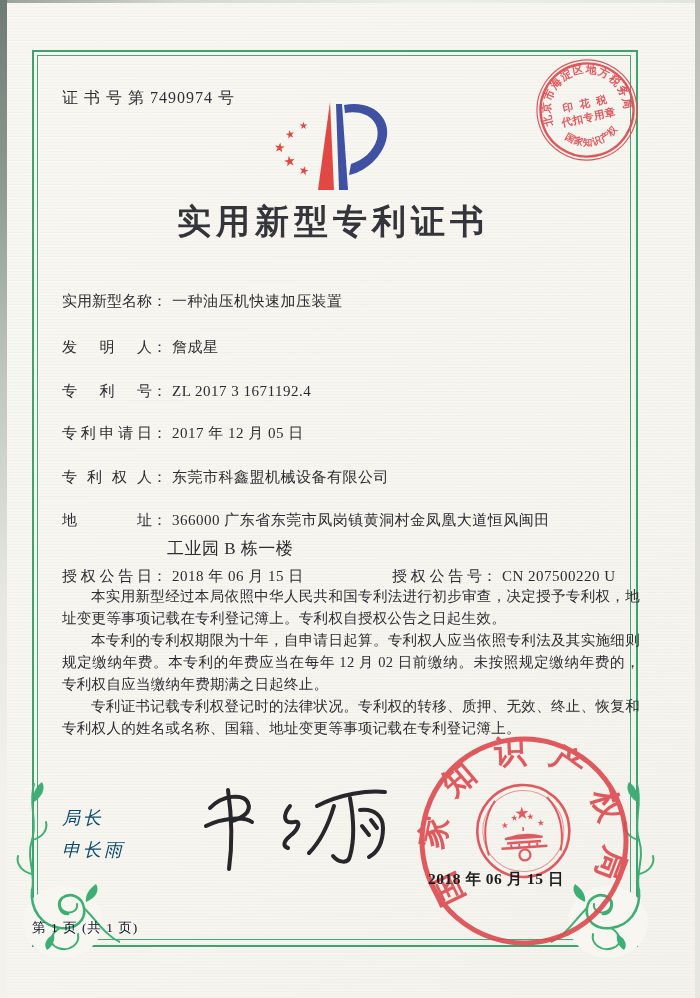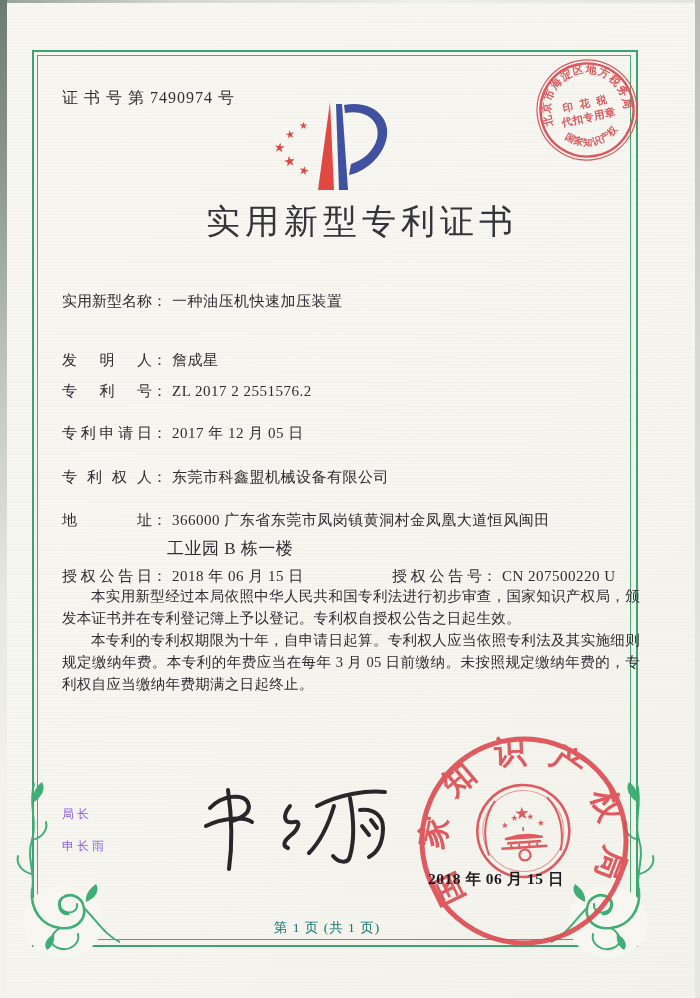--- a/index.html
+++ b/index.html
@@ -25,38 +25,38 @@
   
   .frame-outer{position:absolute;left:32px;top:50px;width:602px;height:893px;
     border:2px solid #3ea46f;z-index:2;}
   .frame-inner{position:absolute;left:37px;top:55px;width:592px;height:883px;
     border:1px solid #46a873;z-index:2;}
   .ornament{position:absolute;z-index:3;}
   
   .cert-no{position:absolute;left:62px;top:88px;font-size:16px;letter-spacing:1px;color:#2f2f35;z-index:5;}
   .logo{position:absolute;left:266px;top:96px;z-index:5;}
   .title{position:absolute;left:32px;top:199px;width:602px;text-align:center;
-    font-size:34px;font-weight:400;letter-spacing:5px;color:#34343b;z-index:5;margin-left:29px;}
+    font-size:34px;font-weight:700;letter-spacing:5px;color:#34343b;z-index:5;}
   .fields{position:absolute;left:62px;top:0;width:580px;z-index:5;color:#2c2c32;}
   .frow{position:absolute;left:0;font-size:15px;line-height:20px;white-space:nowrap;}
   .flabel{display:inline-block;width:90px;text-align:justify;text-align-last:justify;}
   .fcolon{display:inline-block;}
   .fvalue{margin-left:5px;letter-spacing:.5px;}
   .addr2{position:absolute;left:105px;font-size:17px;letter-spacing:.5px;}
   .fpair2{position:absolute;left:330px;top:0;}
   .paras{position:absolute;left:62px;top:585px;width:578px;z-index:5;color:#2d2d33;}
   .paras p{margin:0;font-size:14.5px;line-height:22px;text-align:justify;text-indent:2em;letter-spacing:.3px;}
-  .director{position:absolute;left:62px;z-index:5;color:#8b5cf6;font-size:12px;letter-spacing:3px;font-weight:500;}
+  .director{position:absolute;left:62px;z-index:5;color:#0c4a6e;font-size:18px;letter-spacing:3px;font-weight:500;font-style:italic;}
   .sig{position:absolute;left:182px;top:768px;z-index:7;}
   .seal-bottom{position:absolute;left:413px;top:733px;z-index:6;}
   .seal-date{position:absolute;left:428px;top:869px;z-index:8;font-size:15.5px;font-weight:600;
     color:#1d1d22;letter-spacing:.5px;white-space:nowrap;}
   .seal-top{position:absolute;left:534px;top:57px;z-index:6;}
-  .footer{position:absolute;left:32px;top:919px;width:590px;text-align:center;
-    font-size:13.5px;color:#0f766e;letter-spacing:1px;z-index:5;}
+  .footer{position:absolute;left:32px;top:919px;width:590px;text-align:left;
+    font-size:13.5px;color:#0f172a;letter-spacing:1px;z-index:5;}
 </style>
 </head>
 <body>
 
 <div class="paper"></div>
 
 <div class="frame-outer"></div>
 <div class="frame-inner"></div>
 
 <svg class="ornament" style="left:8px;top:782px;" width="112" height="186" viewBox="0 0 112 186">
@@ -109,47 +109,48 @@
     <text x="33" y="79" font-size="12" transform="rotate(14 39 73)">★</text>
   </g>
 </svg>
 
 <div class="title">实用新型专利证书</div>
 
 <div class="fields">
   <div class="frow" style="top:291px">
     <span class="flabel">实用新型名称</span><span class="fcolon">：</span><span class="fvalue">一种油压机快速加压装置</span>
   </div>
-  <div class="frow" style="top:350px">
+  <div class="frow" style="top:337px">
     <span class="flabel">发明人</span><span class="fcolon">：</span><span class="fvalue">詹成星</span>
   </div>
   <div class="frow" style="top:381px">
-    <span class="flabel">专利号</span><span class="fcolon">：</span><span class="fvalue">ZL 2017 2 2551576.2</span>
+    <span class="flabel">专利号</span><span class="fcolon">：</span><span class="fvalue">ZL 2017 3 1671192.4</span>
   </div>
   <div class="frow" style="top:423px">
     <span class="flabel">专利申请日</span><span class="fcolon">：</span><span class="fvalue">2017 年 12 月 05 日</span>
   </div>
   <div class="frow" style="top:467px">
     <span class="flabel">专利权人</span><span class="fcolon">：</span><span class="fvalue">东莞市科鑫盟机械设备有限公司</span>
   </div>
   <div class="frow" style="top:510px">
     <span class="flabel">地址</span><span class="fcolon">：</span><span class="fvalue">366000 广东省东莞市凤岗镇黄洞村金凤凰大道恒风闽田</span>
   </div>
   <div class="addr2" style="top:537px">工业园 B 栋一楼</div>
   <div class="frow" style="top:566px">
     <span class="flabel">授权公告日</span><span class="fcolon">：</span><span class="fvalue">2018 年 06 月 15 日</span>
     <span class="fpair2">
       <span class="flabel">授权公告号</span><span class="fcolon">：</span><span class="fvalue">CN 207500220 U</span>
     </span>
   </div>
 </div>
 
 <div class="paras">
-  <p>本实用新型经过本局依照中华人民共和国专利法进行初步审查，国家知识产权局，颁发本证书并在专利登记簿上予以登记。专利权自授权公告之日起生效。</p>
-  <p>本专利的专利权期限为十年，自申请日起算。专利权人应当依照专利法及其实施细则规定缴纳年费。本专利的年费应当在每年 3 月 05 日前缴纳。未按照规定缴纳年费的，专利权自应当缴纳年费期满之日起终止。</p>
+  <p>本实用新型经过本局依照中华人民共和国专利法进行初步审查，决定授予专利权，地址变更等事项记载在专利登记簿上。专利权自授权公告之日起生效。</p>
+  <p>本专利的专利权期限为十年，自申请日起算。专利权人应当依照专利法及其实施细则规定缴纳年费。本专利的年费应当在每年 12 月 02 日前缴纳。未按照规定缴纳年费的，专利权自应当缴纳年费期满之日起终止。</p>
+  <p>专利证书记载专利权登记时的法律状况。专利权的转移、质押、无效、终止、恢复和专利权人的姓名或名称、国籍、地址变更等事项记载在专利登记簿上。</p>
 </div>
 
 <div class="director" style="top:806px">局长</div>
 <div class="director" style="top:838px">申长雨</div>
 
 <svg class="sig" width="210" height="112" viewBox="0 0 210 112">
   <g fill="none" stroke="#26262b" stroke-width="4" stroke-linecap="round" stroke-linejoin="round">
     <path d="M28,40 C40,27 62,25 66,35"></path>
     <path d="M24,58 C40,50 62,48 70,54"></path>
     <path d="M66,35 C70,44 60,50 50,53"></path>

